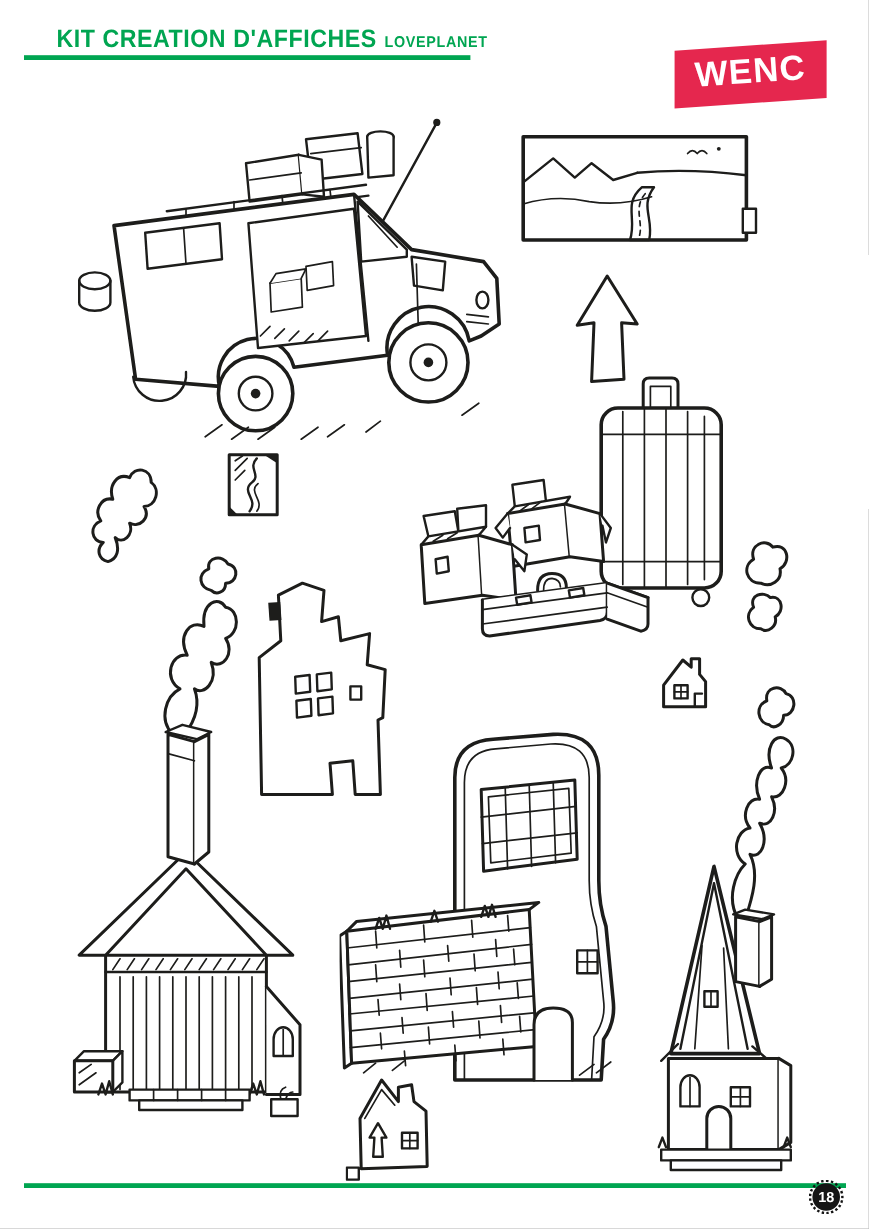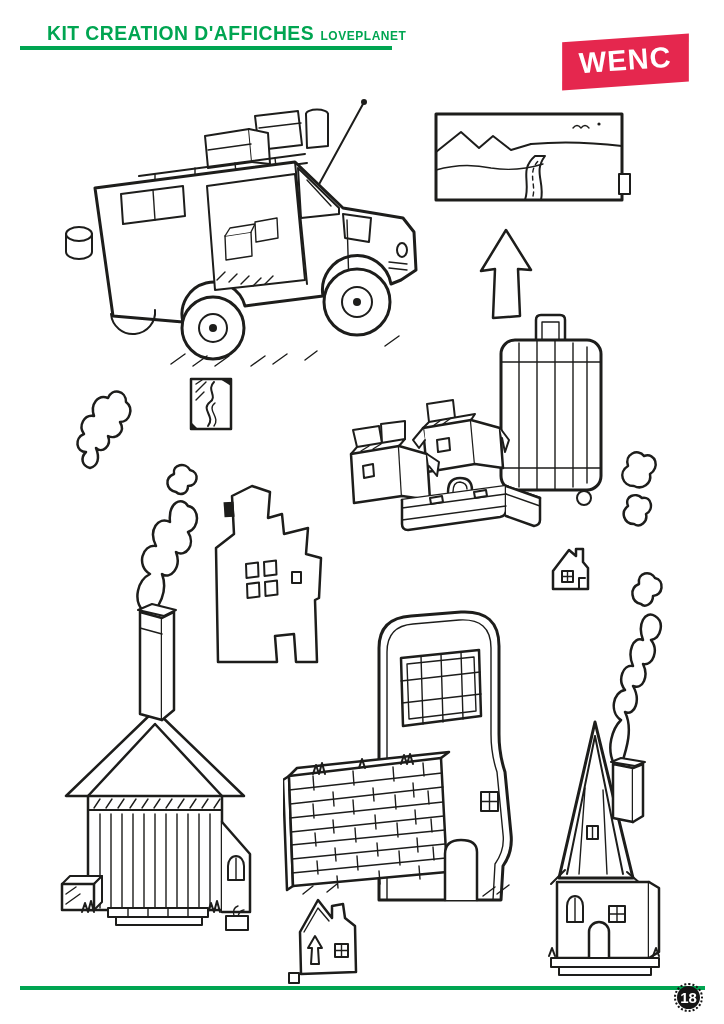--- a/index.html
+++ b/index.html
@@ -6,21 +6,21 @@
   html,body{background:#9a9a9a;font-family:"Liberation Sans",sans-serif}
   .page{position:relative;width:724px;height:1024px;margin:0 auto;background:#ffffff;overflow:hidden}
   .header-title{position:absolute;left:47px;top:21px;color:#00a551;font-weight:bold;white-space:nowrap;transform:scaleX(.92);transform-origin:left top}
   .header-title .main{font-size:21px;letter-spacing:.5px}
   .header-title .brand{font-size:13px;margin-left:7px;letter-spacing:.6px}
   .rule{position:absolute;background:#00a551;height:3.5px}
   .rule.top{left:20px;top:46px;width:372px}
   .rule.bottom{left:20px;top:986px;width:685px}
   .badge{position:absolute;left:562px;top:38px;background:#e5274e;color:#fff;font-weight:bold;font-size:29px;letter-spacing:1px;padding:6px 17px 9px;transform:rotate(-4deg) skewX(-4deg);transform-origin:center}
   .badge span{display:inline-block;transform:skewX(4deg)}
-  .page-num{position:absolute;left:677px;top:986px;width:23px;height:23px;border-radius:50%;background:#141414;color:#fff;font-size:15px;font-weight:bold;display:flex;align-items:center;justify-content:center;outline:2px dotted #141414;outline-offset:1px}
+  .page-num{position:absolute;left:677px;top:986px;width:23px;height:23px;border-radius:50%;background:#141414;color:#fff;font-size:12px;font-weight:bold;display:flex;align-items:center;justify-content:center;outline:2px dotted #141414;outline-offset:1px}
   .ill{position:absolute}
   .ill svg{display:block;fill:none;stroke:#1d1d1b;stroke-linecap:round;stroke-linejoin:round}
   .s3{stroke-width:3}.s25{stroke-width:2.5}.s2{stroke-width:2}.s15{stroke-width:1.4}
   .fw{fill:#ffffff}.fi{fill:#1d1d1b;stroke:none}
 </style>
 </head>
 <body>
 
 <div class="page">
 

